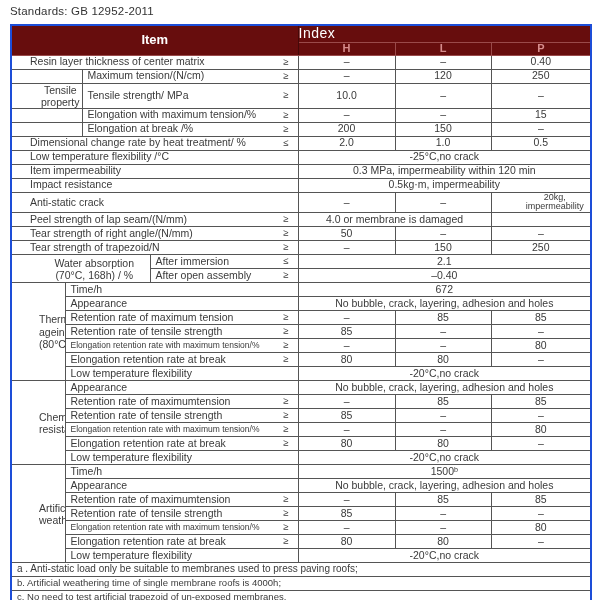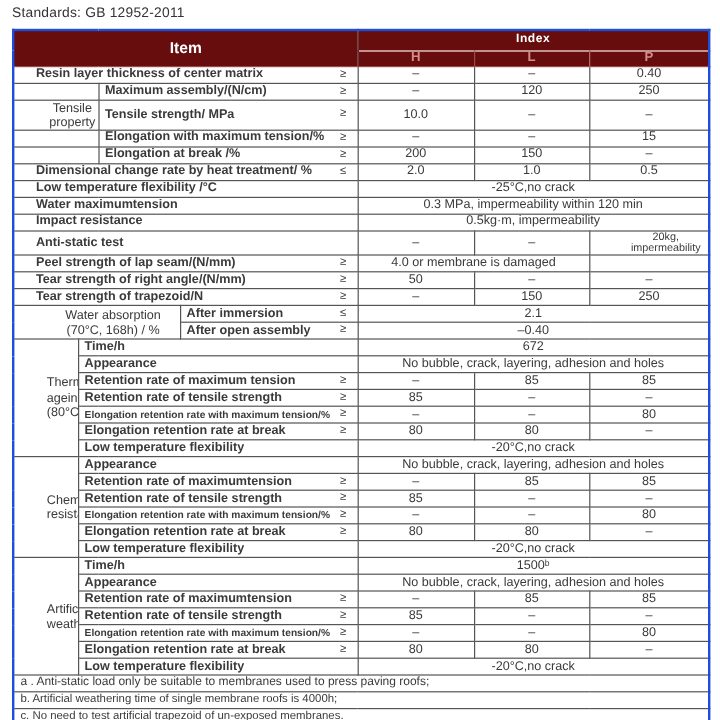--- a/index.html
+++ b/index.html
@@ -20,38 +20,38 @@
   }
   td { padding:0; line-height:1.08; color:#3a3a3a; font-size:10.5px; vertical-align:middle; overflow:hidden; }
   tbody td { border:1px solid #555555; height:13px; }
   tbody tr { height:14px; }
 
   
   thead td { background:#670d0d; border:1px solid #9a4a4a; }
   tr.hrow1 { height:17px; }
   tr.hrow2 { height:13px; }
   .h-item { color:#ffffff; font-weight:bold; font-size:13px; text-align:center; border-right-color:#450808; }
-  .h-index { color:#ffffff; font-weight:bold; font-size:10px; text-align:center; letter-spacing:0.5px; }
+  .h-index { color:#ffffff; font-weight:normal; font-size:14px; letter-spacing:0.5px; }
   .h-col { color:#d68c8c; font-weight:bold; font-size:11px; text-align:center; }
 
   
   td.item, td.sub { text-align:left; }
   td.item .inner, td.sub .inner {
     display:flex; justify-content:space-between; align-items:center; width:100%;
   }
   td.item .inner { padding-left:18px; padding-right:9px; box-sizing:border-box; }
   td.sub .inner  { padding-left:5px;  padding-right:9px; box-sizing:border-box; }
   td.group { text-align:center; white-space:pre-line; line-height:1.15;padding-left:27px; }
   td.val   { text-align:center; }
   td.note  { text-align:left; font-size:10px; padding-left:5px; }
   td.note.sm { font-size:9.5px;margin-top:33px; }
   td.sub.sm .label { font-size:8.5px; }
   td.val.sm { font-size:9px;padding-left:28px; }
   .sym { font-size:9.5px; flex:0 0 auto; }
-  .label { flex:1 1 auto;font-weight:bold; }
+  .label { flex:1 1 auto; }
 </style>
 </head>
 <body>
 
 <div class="title">Standards: GB 12952-2011</div>
 
 <table class="spec">
   <colgroup>
     <col style="width:54px">
       <col style="width:17px">
@@ -81,21 +81,21 @@
           </span>
         </td>
         <td class="val">–</td>
         <td class="val">–</td>
         <td class="val">0.40</td>
       </tr>
       <tr>
         <td class="group" colspan="2"></td>
         <td class="sub" colspan="2">
           <span class="inner">
-            <span class="label">Maximum assembly/(N/cm)</span>
+            <span class="label">Maximum tension/(N/cm)</span>
             <span class="sym">≥</span>
           </span>
         </td>
         <td class="val">–</td>
         <td class="val">120</td>
         <td class="val">250</td>
       </tr>
       <tr>
         <td class="group" colspan="2">Tensile property</td>
         <td class="sub" colspan="2">
@@ -147,37 +147,37 @@
         <td class="item" colspan="4">
           <span class="inner">
             <span class="label">Low temperature flexibility /°C</span>
           </span>
         </td>
         <td class="val" colspan="3">-25°C,no crack</td>
       </tr>
       <tr>
         <td class="item" colspan="4">
           <span class="inner">
-            <span class="label">Water maximumtension</span>
+            <span class="label">Item impermeability</span>
           </span>
         </td>
         <td class="val" colspan="3">0.3 MPa, impermeability within 120 min</td>
       </tr>
       <tr>
         <td class="item" colspan="4">
           <span class="inner">
             <span class="label">Impact resistance</span>
           </span>
         </td>
         <td class="val" colspan="3">0.5kg·m, impermeability</td>
       </tr>
       <tr>
         <td class="item" colspan="4">
           <span class="inner">
-            <span class="label">Anti-static test</span>
+            <span class="label">Anti-static crack</span>
           </span>
         </td>
         <td class="val">–</td>
         <td class="val">–</td>
         <td class="val sm">20kg, impermeability</td>
       </tr>
       <tr>
         <td class="item" colspan="4">
           <span class="inner">
             <span class="label">Peel strength of lap seam/(N/mm)</span>

